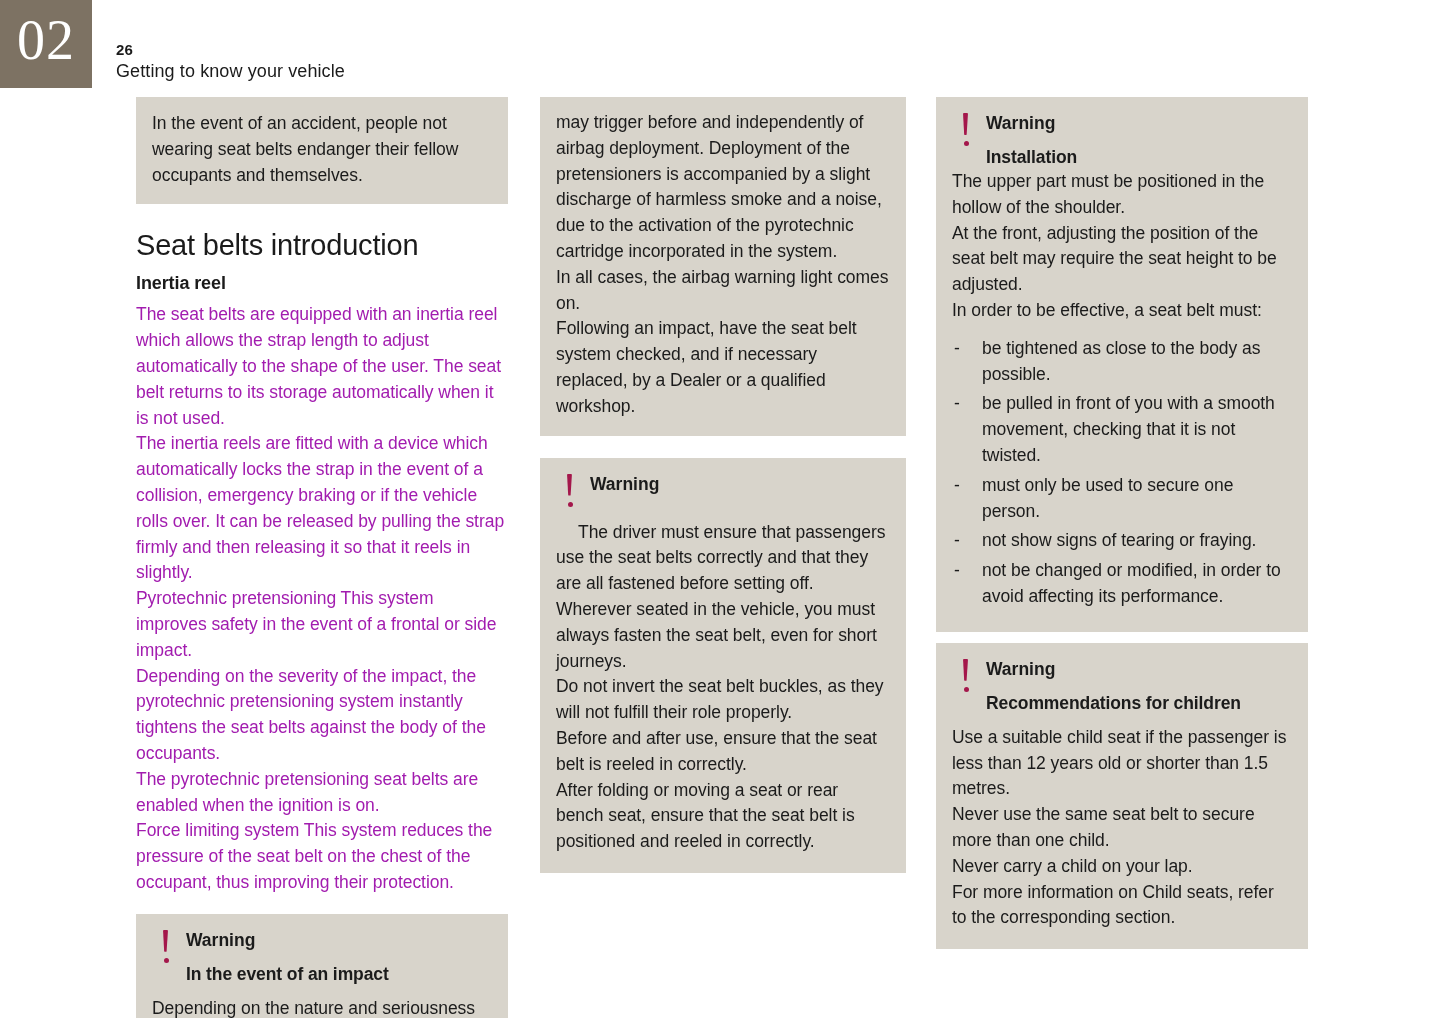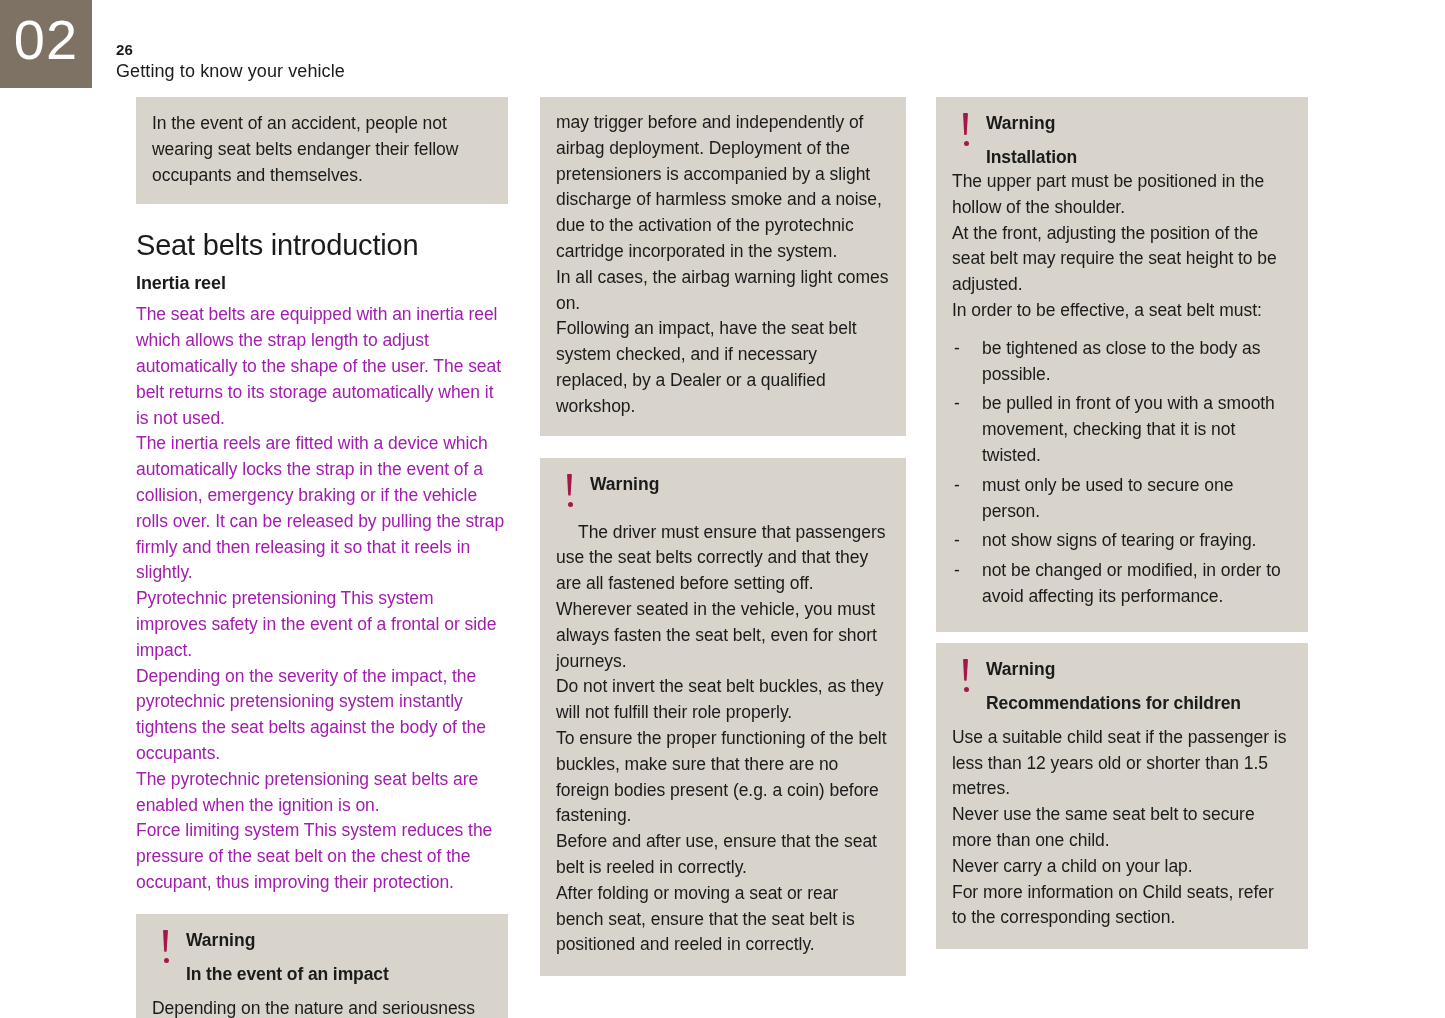--- a/index.html
+++ b/index.html
@@ -22,21 +22,21 @@
     left: 0;
     top: 0;
     width: 92px;
     height: 88px;
     background: #7d7263;
     display: flex;
     align-items: center;
     justify-content: center;
   }
   #chapter-tab .num {
-    font-family: Liberation Sans, sans-serif;
+    font-family: Liberation Serif, serif;
     font-size: 56px;
     line-height: 1;
     color: #ffffff;
     letter-spacing: 1px;
     position: relative;
     top: -4px;
   }
 
   
   #page-header {
@@ -246,21 +246,20 @@
       <span class="warn-icon">
         <span class="bar"></span>
           <span class="dot"></span>
       </span>
       <span class="warn-texts">
         <div class="warning-title" style="margin-bottom:0;">Warning</div>
       </span>
     </div>
     <p class="warning-body" style="margin-top:8px;"><span class="indent-first"></span><span>The driver must ensure that passengers use the seat belts correctly and that they are all fastened before setting off. Wherever seated in the vehicle, you must always fasten the seat belt, even for short journeys.</span></p>
     <p class="warning-body" style="margin-top:0;">Do not invert the seat belt buckles, as they will not fulfill their role properly.</p>
-    <p class="warning-body" style="margin-top:0;">To ensure the proper functioning of the belt buckles, make sure that there are no foreign bodies present (e.g. a coin) before fastening.</p>
     <p class="warning-body" style="margin-top:0;">Before and after use, ensure that the seat belt is reeled in correctly.</p>
     <p class="warning-body" style="margin-top:0;">After folding or moving a seat or rear bench seat, ensure that the seat belt is positioned and reeled in correctly.</p>
   </div>
 </div>
 
 <div class="column" id="col-3">
 
   <div class="warning-box">
     <div class="warning-head">
       <span class="warn-icon">

